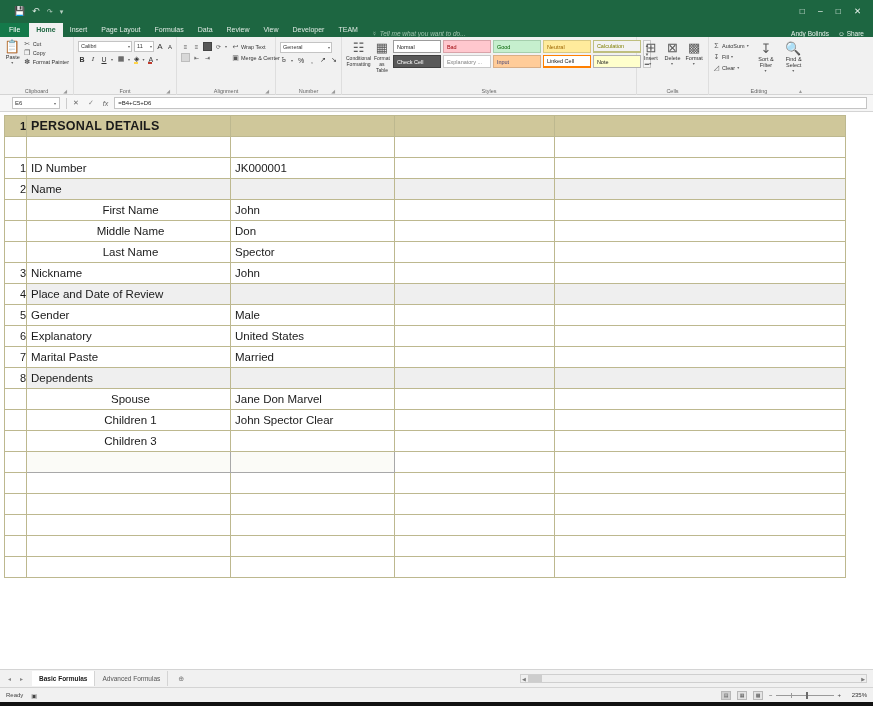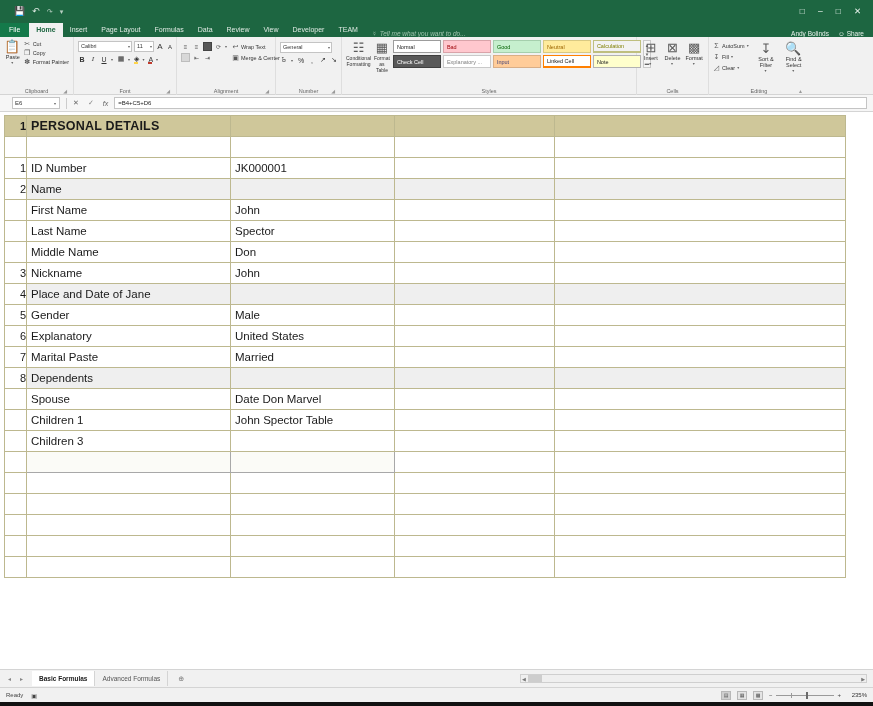--- a/index.html
+++ b/index.html
@@ -190,21 +190,21 @@
   col.c-d { width:160px; }
   col.c-e { width:291px; }
 
   td.numcell {
     text-align:right; padding:0 4px 0 0;
     font-size:11px; color:#1a1a1a;
   }
   tr.header td { background:#cfc79a; font-weight:bold; border-color:#bdb88f; }
   tr.header td.title { font-size:12.5px; letter-spacing:.2px;margin-left:35px; }
   td.shade { background:#efefef; }
-  td.indent { padding-left:16px; }
+  td.indent { padding-left:16px;text-align:center; }
   tr.blank td { background:#fff; }
 
   
   .sheettabs {
     height:18px; background:#f1f1f1; border-top:1px solid #d4d4d4;
     display:flex; align-items:center; gap:0; flex:0 0 auto; padding-left:8px;
     position:relative;
   }
   .navarrows { display:flex; gap:9px; font-size:6px; color:#888; padding-right:9px; }
   .stab {
@@ -563,42 +563,42 @@
           </tr>
           <tr>
             <td class="numcell"></td>
             <td class="indent">First Name</td>
             <td>John</td>
             <td></td>
             <td></td>
           </tr>
           <tr>
             <td class="numcell"></td>
+            <td class="indent">Middle Name</td>
+            <td>Don</td>
+            <td></td>
+            <td></td>
+          </tr>
+          <tr>
+            <td class="numcell"></td>
             <td class="indent">Last Name</td>
             <td>Spector</td>
-            <td></td>
-            <td></td>
-          </tr>
-          <tr>
-            <td class="numcell"></td>
-            <td class="indent">Middle Name</td>
-            <td>Don</td>
             <td></td>
             <td></td>
           </tr>
           <tr>
             <td class="numcell">3</td>
             <td>Nickname</td>
             <td>John</td>
             <td></td>
             <td></td>
           </tr>
           <tr>
             <td class="numcell">4</td>
-            <td class="shade">Place and Date of Jane</td>
+            <td class="shade">Place and Date of Review</td>
             <td class="shade"></td>
             <td class="shade"></td>
             <td class="shade"></td>
           </tr>
           <tr>
             <td class="numcell">5</td>
             <td>Gender</td>
             <td>Male</td>
             <td></td>
             <td></td>
@@ -620,28 +620,28 @@
           <tr>
             <td class="numcell">8</td>
             <td class="shade">Dependents</td>
             <td class="shade"></td>
             <td class="shade"></td>
             <td class="shade"></td>
           </tr>
           <tr>
             <td class="numcell"></td>
             <td class="indent">Spouse</td>
-            <td>Date Don Marvel</td>
+            <td>Jane Don Marvel</td>
             <td></td>
             <td></td>
           </tr>
           <tr>
             <td class="numcell"></td>
             <td class="indent">Children 1</td>
-            <td>John Spector Table</td>
+            <td>John Spector Clear</td>
             <td></td>
             <td></td>
           </tr>
           <tr>
             <td class="numcell"></td>
             <td class="indent">Children 3</td>
             <td></td>
             <td></td>
             <td></td>
           </tr>

